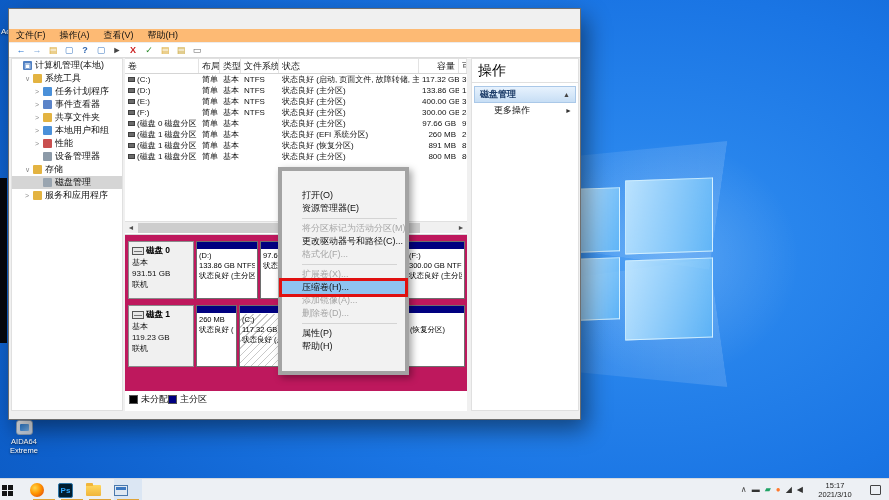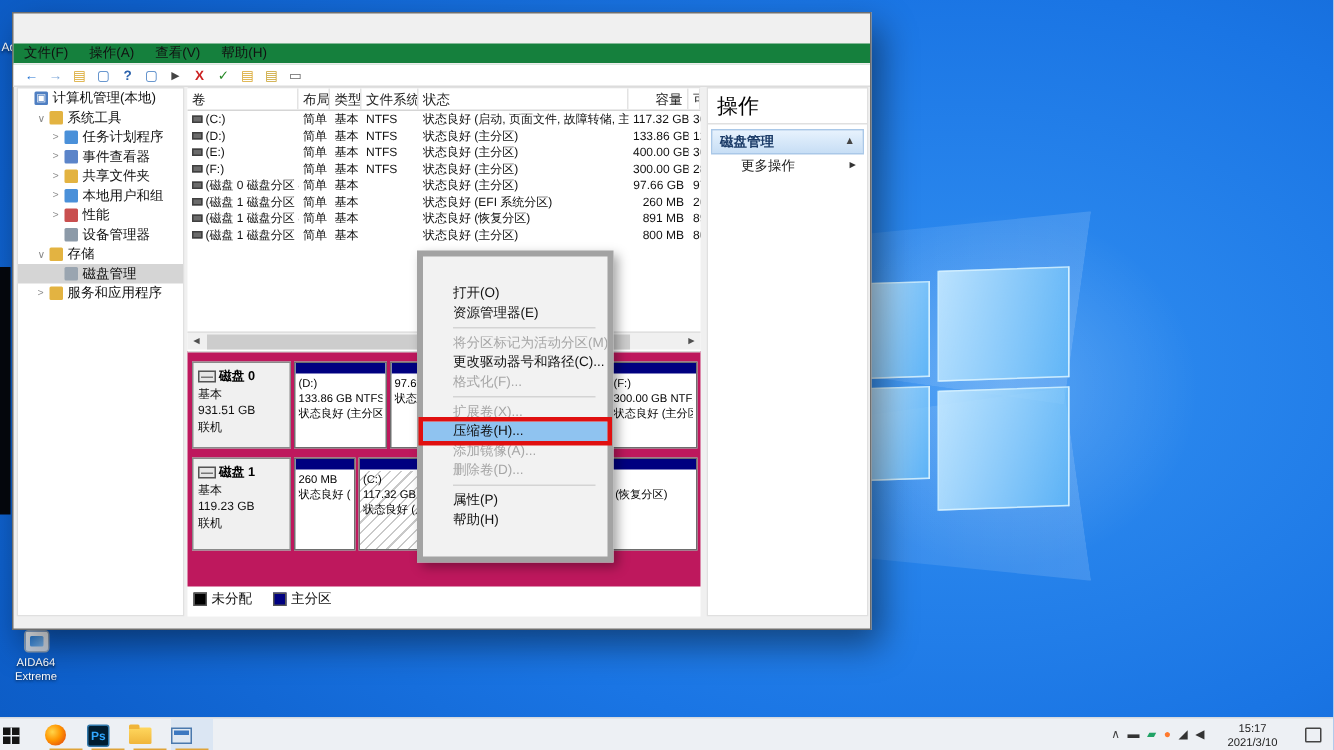--- a/index.html
+++ b/index.html
@@ -25,21 +25,21 @@
   .aida-glyph::after { content:""; position:absolute; left:3px; top:3px; width:9px; height:7px; background:linear-gradient(120deg,#2d7fd6,#7db9f2); border-radius:1px; }
 
   
   .window { position:absolute; left:8px; top:8px; width:573px; height:412px; background:#f0f0f0; border:1px solid #6e6e6e; box-shadow:6px 10px 22px rgba(0,0,0,.45); z-index:5; }
   .titlebar { position:absolute; left:0; top:0; right:0; height:20px; background:#ffffff; display:flex; align-items:center; }
   .title-icon { width:13px; height:11px; margin:0 6px 0 6px; background:#e8eef6; border:1px solid #4a79ad; position:relative; }
   .title-icon::after { content:""; position:absolute; left:1px; top:1px; right:1px; height:3px; background:#3c78c0; }
   .title-text { font-size:9px; color:#000; }
   .win-controls { margin-left:auto; display:flex; height:100%; }
   .wc { width:26px; height:100%; display:flex; align-items:center; justify-content:center; font-size:10px; color:#333; }
-  .menubar { position:absolute; left:0; top:20px; right:0; height:14px; background:#15803d; border-bottom:1px solid #ececec; display:flex; align-items:center; }
+  .menubar { position:absolute; left:0; top:20px; right:0; height:14px; background:#fdba74; border-bottom:1px solid #ececec; display:flex; align-items:center; }
   .menu-item { font-size:9px; color:#111; padding:0 7px; }
   .toolbar { position:absolute; left:0; top:34px; right:0; height:15px; background:#fff; border-bottom:1px solid #dcdcdc; display:flex; align-items:center; padding-left:5px; }
   .tb-icon { width:14px; height:12px; margin-right:2px; font-size:9px; line-height:12px; text-align:center; font-weight:bold; }
 
   
   .tree-pane { position:absolute; left:2px; top:49px; width:112px; height:353px; background:#fff; border:1px solid #e0e0e0; overflow:hidden; }
   .tree-item { height:13px; display:flex; align-items:center; white-space:nowrap; overflow:hidden; }
   .tree-item.selected { background:#d5d5d5; }
   .expander { width:8px; font-size:7px; color:#8a8a8a; flex:none; }
   .ticon { width:9px; height:9px; border-radius:1px; margin-right:3px; flex:none; font-size:7px; line-height:9px; color:#fff; text-align:center; }
@@ -63,21 +63,21 @@
   .disk-label .dl1 { font-size:8.5px; font-weight:bold; color:#000; display:flex; align-items:center; }
   .drive-ico { width:12px; height:8px; border:1px solid #555; background:#e6e6e6; margin-right:2px; position:relative; flex:none; }
   .drive-ico::after { content:""; position:absolute; left:1px; right:1px; top:3px; height:1px; background:#777; }
   .disk-label .dl { font-size:8px; color:#111; line-height:11px; }
   .parts { position:absolute; left:66px; top:0; right:0; height:100%; display:flex; }
   .part { height:100%; margin-left:2px; border:1px solid #6e6e6e; background:#fff; overflow:hidden; flex:none; }
   .pstrip { height:8px; background:#000080; border-bottom:1px solid #fff; }
   .pbody { padding:1px 2px; }
   .part.selected .pbody { background:repeating-linear-gradient(135deg,#ffffff 0 4px,#c9c9c9 4px 5px); height:100%; }
   .pl { font-size:7.5px; line-height:10px; color:#000; white-space:nowrap; overflow:hidden; }
-  .legend { position:absolute; left:4px; top:334px; display:flex; align-items:center; gap:14px; }
+  .legend { position:absolute; left:4px; top:334px; display:flex; align-items:center; gap:0; }
   .leg-item { display:flex; align-items:center; gap:3px; }
   .leg-swatch { width:9px; height:9px; border:1px solid #555; }
   .leg-label { font-size:9px; color:#111; }
 
   .actions-pane { position:absolute; left:462px; top:49px; width:108px; height:353px; background:#fff; border:1px solid #e0e0e0; }
   .act-title { font-size:14px; color:#000; padding:3px 6px 2px; border-bottom:1px solid #e0e0e0; }
   .act-section { margin:3px 2px 0; height:17px; background:linear-gradient(#e7f2fd,#c7def5); border:1px solid #aac8e8; display:flex; align-items:center; padding:0 5px; }
   .act-section .sec-label { font-size:9px; font-weight:bold; color:#1c3c68; flex:1; }
   .act-section .sec-arrow { font-size:7px; color:#444; }
   .act-more { height:15px; display:flex; align-items:center; padding:0 6px 0 22px; }

